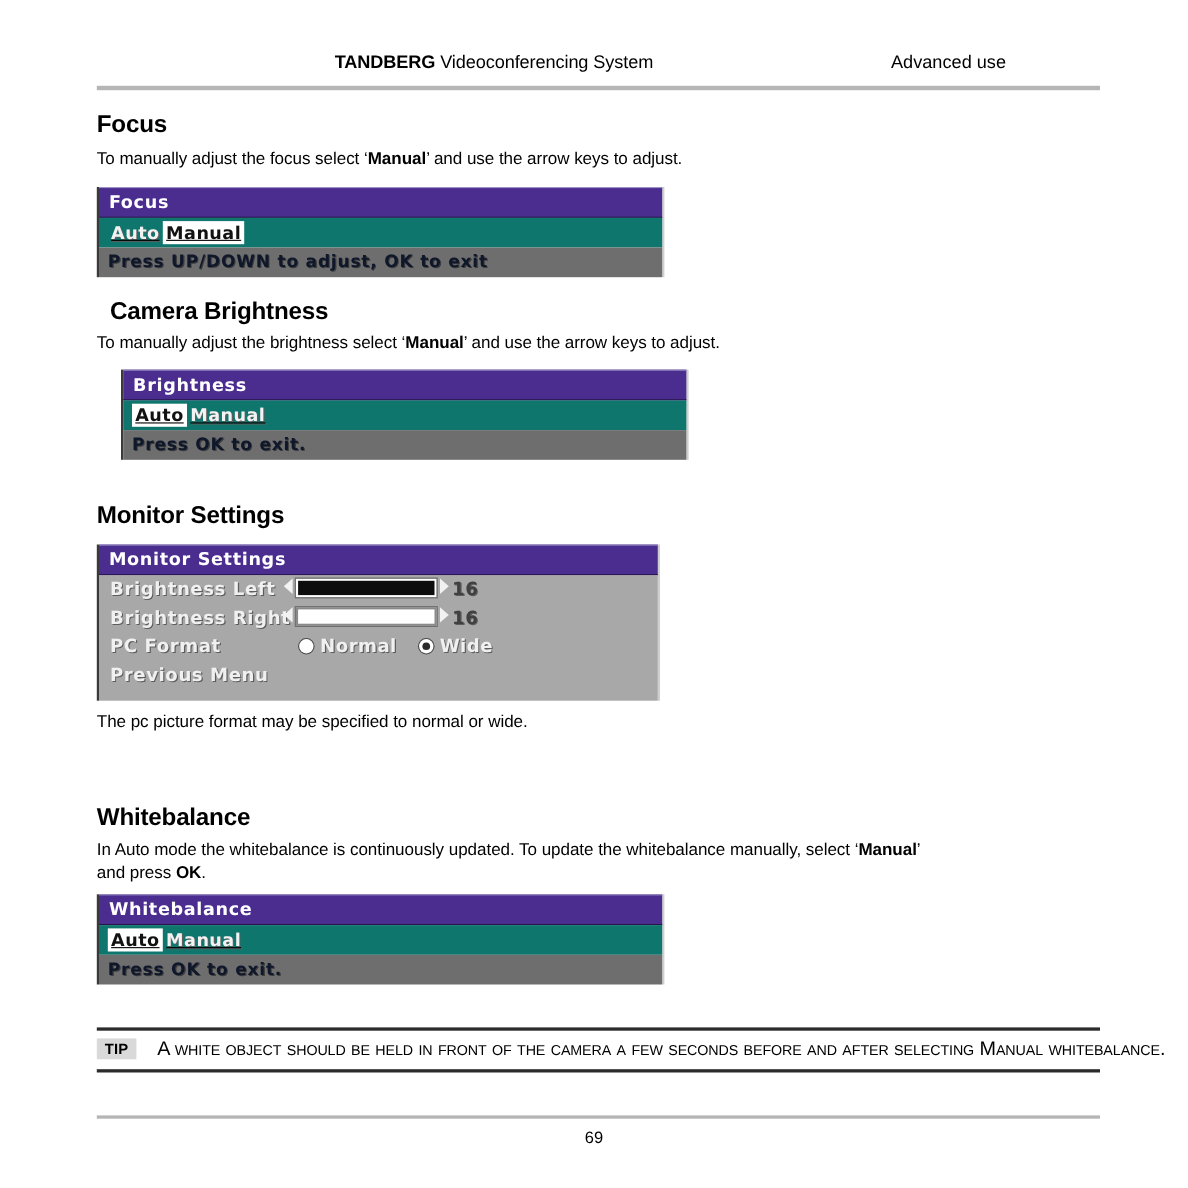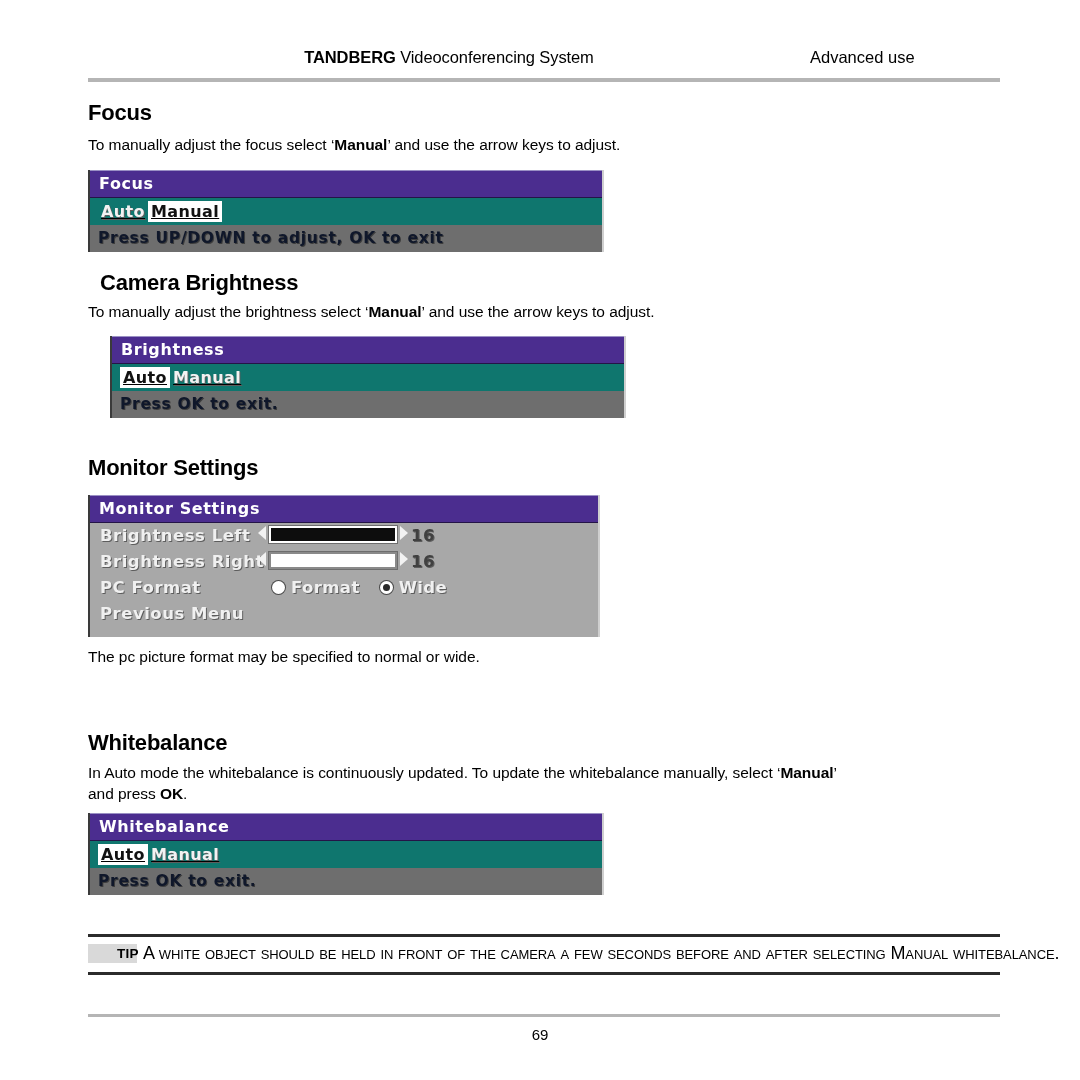--- a/index.html
+++ b/index.html
@@ -215,28 +215,27 @@
   }
   .tip-rule-bottom {
     position: absolute;
     left: 88px; top: 972px;
     width: 912px; height: 3px;
     background: #2b2b2b;
   }
   .tip-badge {
     position: absolute;
     left: 88px; top: 944px;
-    width: 20px; height: 19px;
+    width: 36px; height: 19px;
     background: #d9d9d9;
     font-size: 13.5px;
     font-weight: 700;
     text-align: center;
     line-height: 19px;
     letter-spacing: 0.2px;
-    padding-left: 29px;
   }
   .tip-text {
     position: absolute;
     left: 143px; top: 944px;
     font-size: 18px;
     font-variant: small-caps;
     letter-spacing: -0.1px;
     line-height: 19px;
     white-space: nowrap;
   }
@@ -304,21 +303,21 @@
         <span class="arrow-l"></span>
         <span class="slider light"></span>
         <span class="arrow-r"></span>
         <span class="slider-value">16</span>
       </div>
 
       <div class="tv-row">
         <span class="row-label">PC Format</span>
         <span class="radio-group">
           <span class="radio"></span>
-          <span class="radio-label">Format</span>
+          <span class="radio-label">Normal</span>
         </span>
         <span class="radio-group">
           <span class="radio on"></span>
           <span class="radio-label">Wide</span>
         </span>
       </div>
 
       <div class="tv-row plain">
         <span class="row-label">Previous Menu</span>
       </div>

